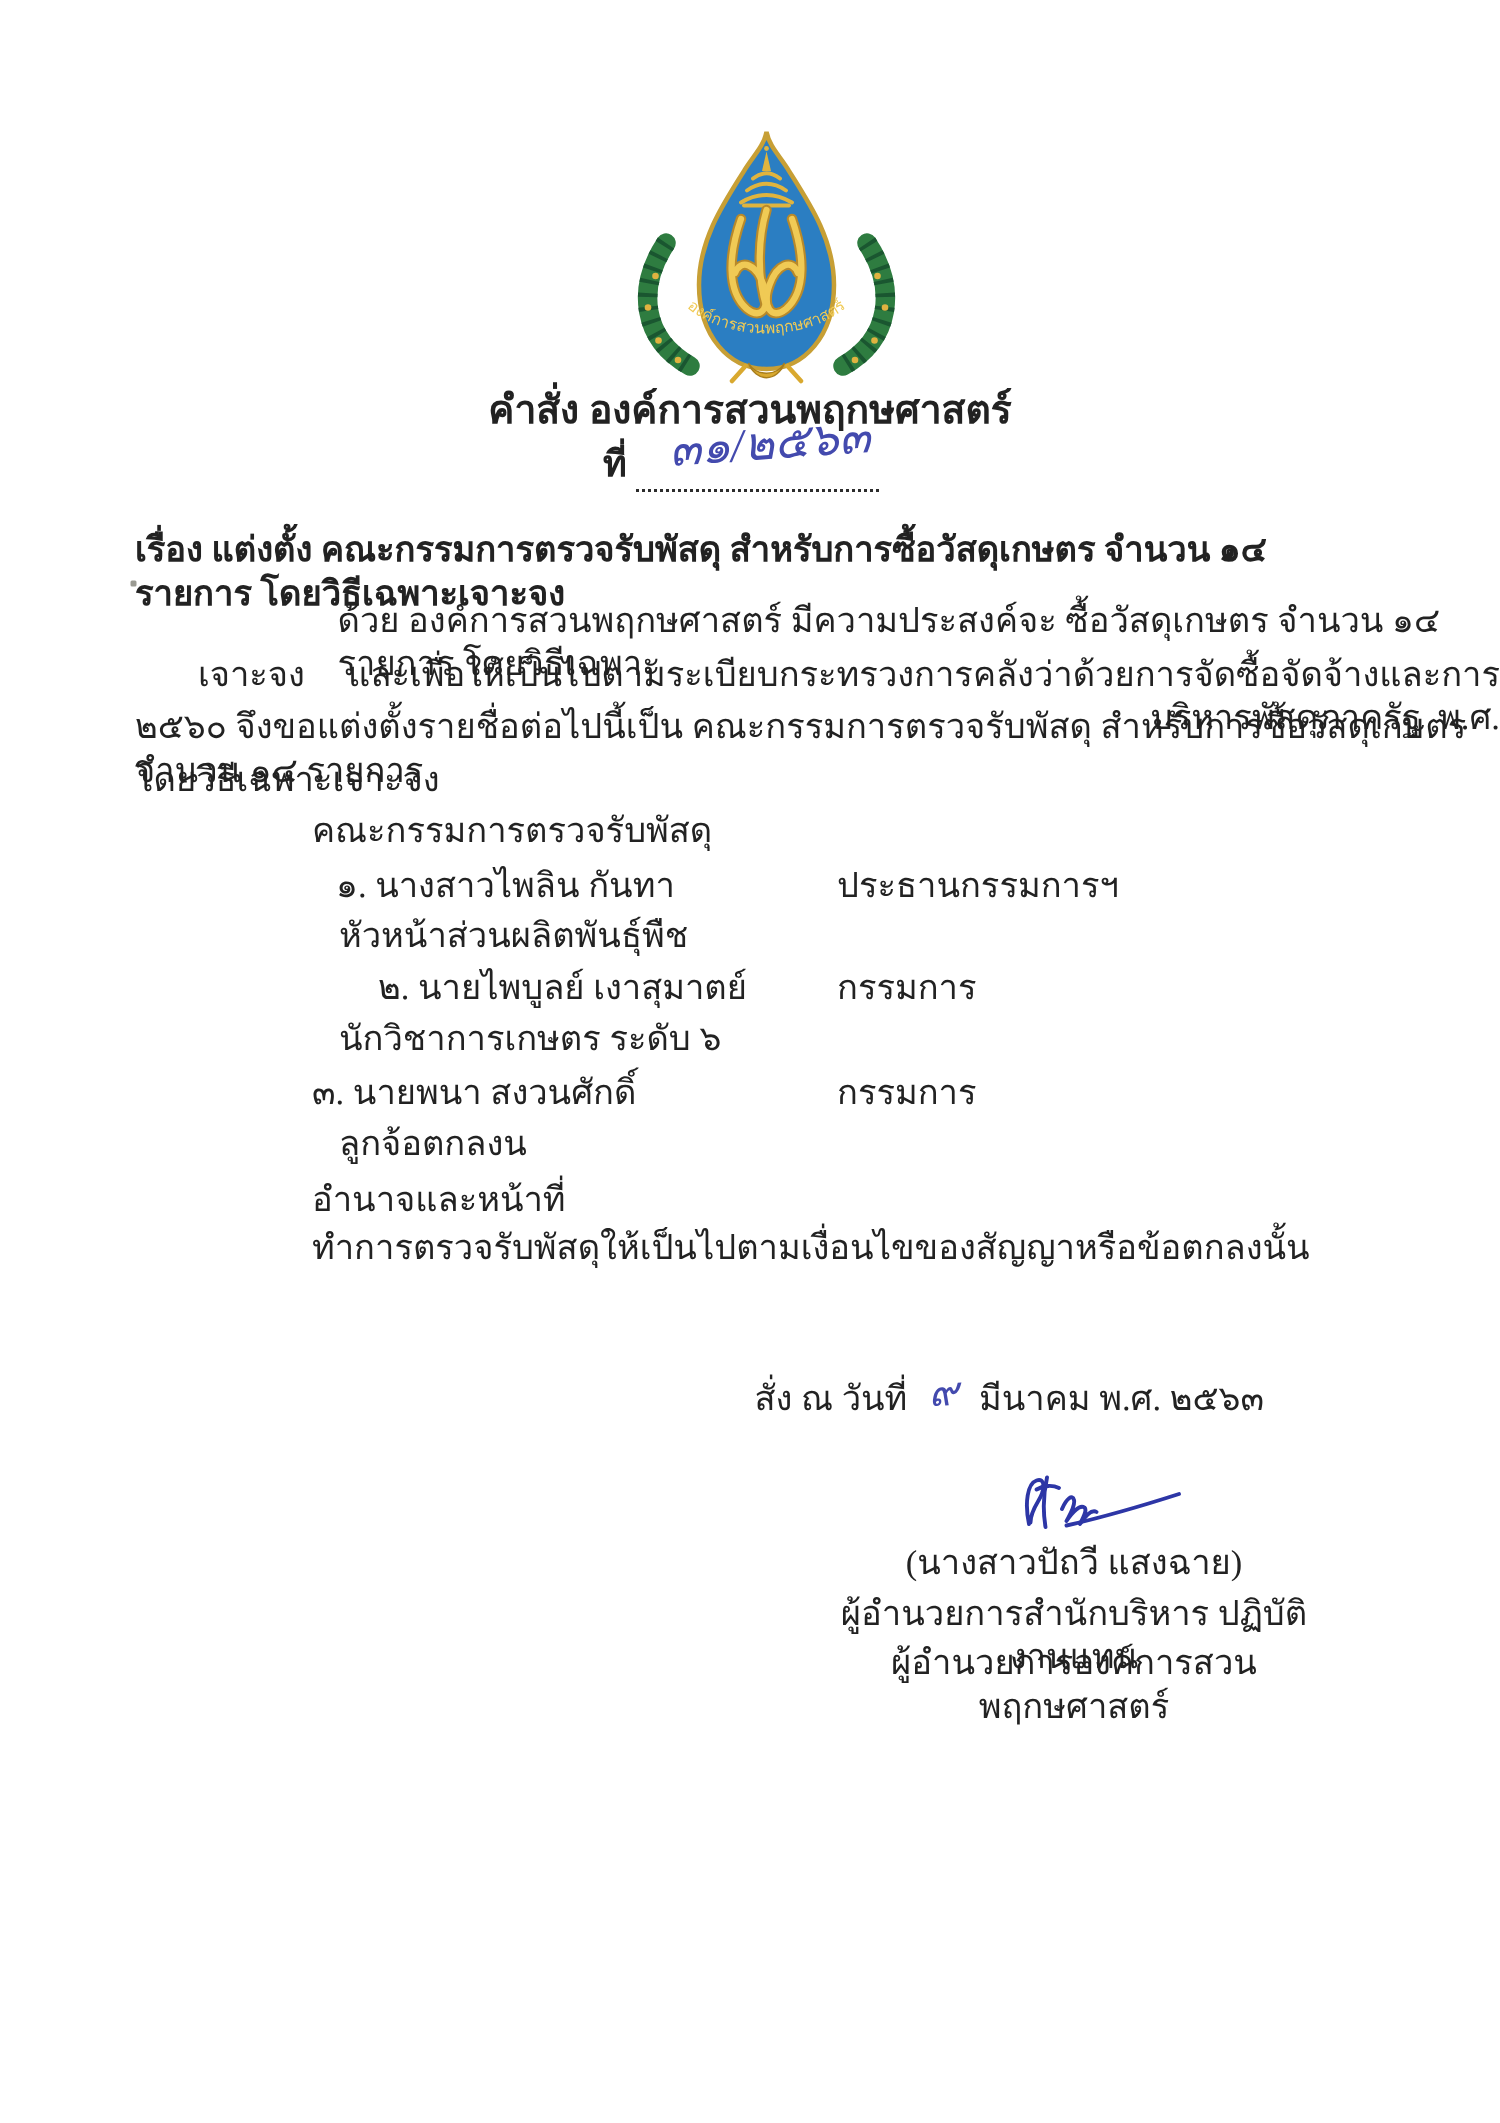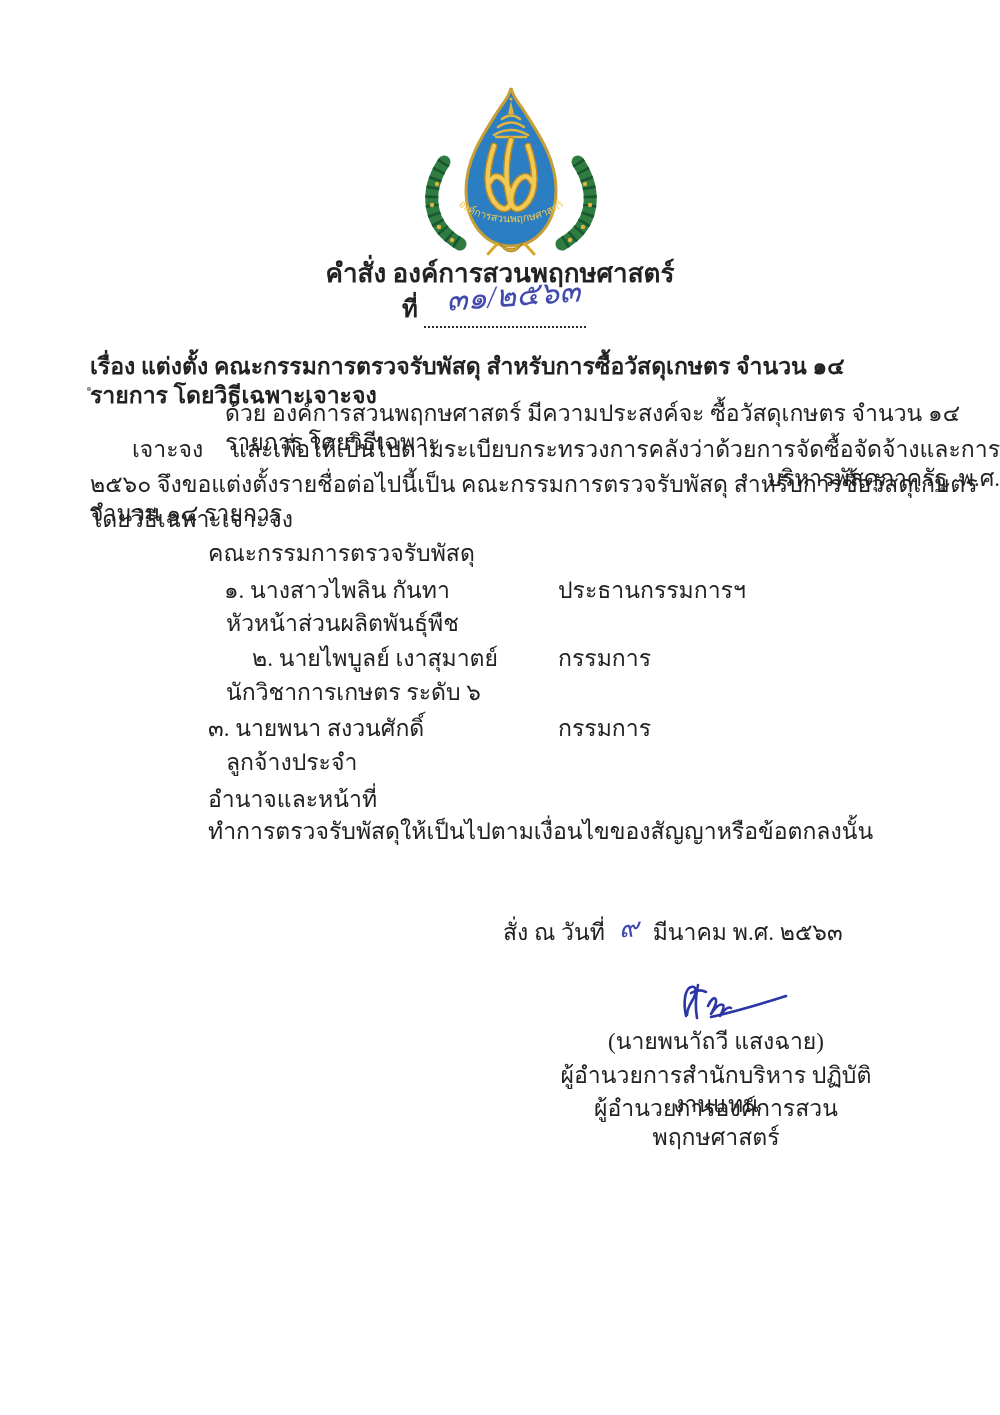--- a/index.html
+++ b/index.html
@@ -120,37 +120,37 @@
 
   <div>
     <div class="t" style="left:208px;top:645px;margin-left:44px;">๒. นายไพบูลย์ เงาสุมาตย์</div>
     <div class="t" style="left:558px;top:645px;">กรรมการ</div>
     <div class="t" style="left:226px;top:679px;">นักวิชาการเกษตร ระดับ ๖</div>
   </div>
 
   <div>
     <div class="t" style="left:208px;top:715px;">๓. นายพนา สงวนศักดิ์</div>
     <div class="t" style="left:558px;top:715px;">กรรมการ</div>
-    <div class="t" style="left:226px;top:749px;">ลูกจ้างประจำ</div>
+    <div class="t" style="left:226px;top:749px;">ลูกจ้อตกลงน</div>
   </div>
 
   <div class="t" style="left:208px;top:786px;">อำนาจและหน้าที่</div>
   <div class="t" style="left:208px;top:818px;text-align:center;">ทำการตรวจรับพัสดุให้เป็นไปตามเงื่อนไขของสัญญาหรือข้อตกลงนั้น</div>
 
   <div class="t" style="left:480px;top:886px;">
     <span>สั่ง ณ วันที่</span><span class="handwriting hand-day">๙</span><span>มีนาคม พ.ศ. ๒๕๖๓</span>
   </div>
 
   <svg style="position:absolute;left:678px;top:982px;" width="115" height="42" viewBox="0 0 115 42">
     <g fill="none" stroke="#2d36a6" stroke-width="2.6" stroke-linecap="round" stroke-linejoin="round">
       <path d="M8,34 C5,20 7,7 13,5 C19,3 19,11 14,19 C11,24 9,29 9,33"></path>
       <path d="M20,3 C18,12 17,24 19,36"></path>
       <path d="M13,11 C18,8 24,8 28,10"></path>
       <path d="M30,24 C33,17 37,14 38,18 C39,22 35,28 33,32 C37,26 42,21 45,23 C47,25 44,30 42,34 C46,28 50,24 53,26"></path>
       <path d="M33,35 C55,30 80,23 108,14"></path>
     </g>
   </svg>
 
-  <div class="t sig-line" style="top:1028px;">(นายพนาัถวี แสงฉาย)</div>
+  <div class="t sig-line" style="top:1028px;">(นางสาวปัถวี แสงฉาย)</div>
   <div class="t sig-line" style="top:1095px;">ผู้อำนวยการองค์การสวนพฤกษศาสตร์</div>
   <div class="t sig-line" style="top:1062px;">ผู้อำนวยการสำนักบริหาร ปฏิบัติงานแทน</div>
 
 </div>
 
 </body></html>

